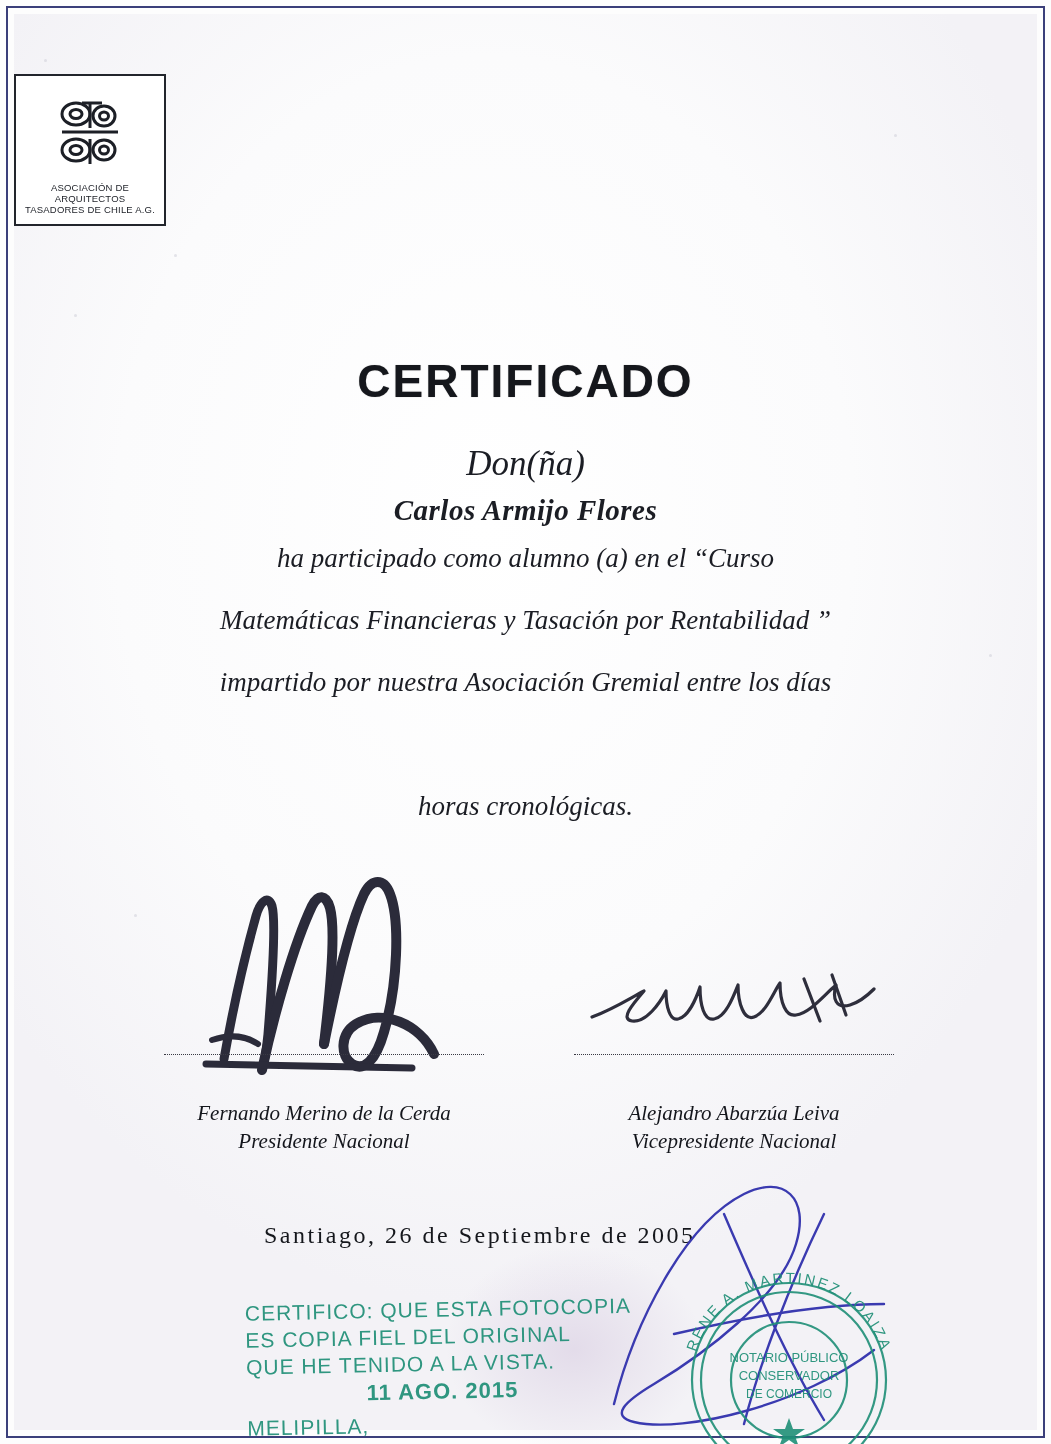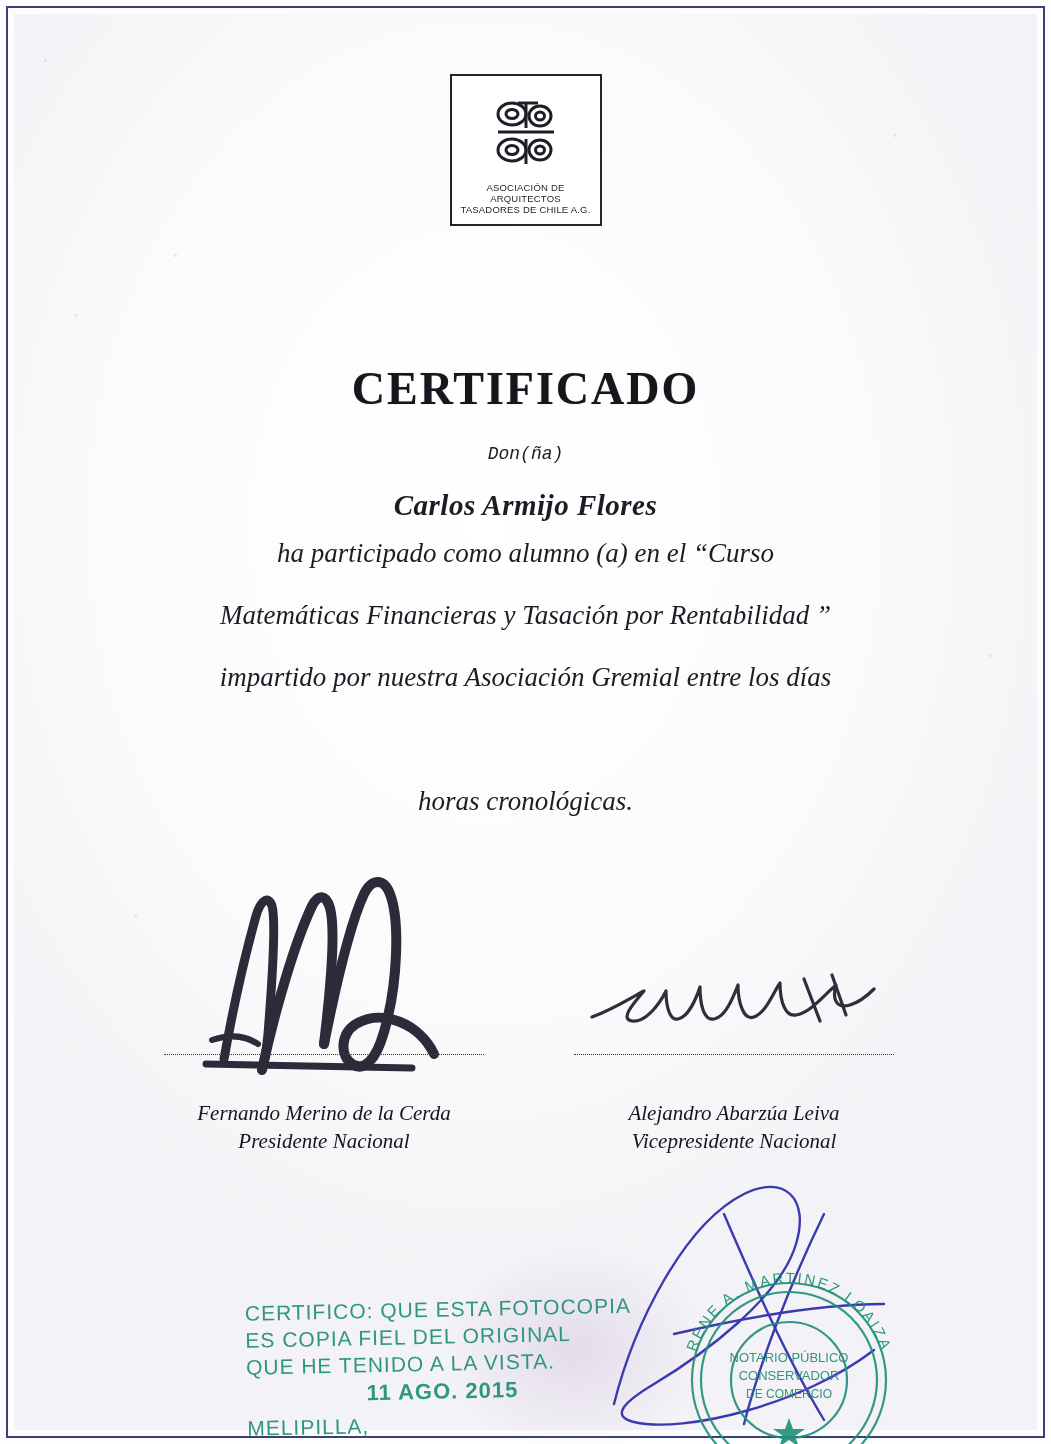--- a/index.html
+++ b/index.html
@@ -43,21 +43,20 @@
     background: #cfcfd8;
     border-radius: 50%;
     opacity: .55;
   }
   
   .logo-wrap {
     position: absolute;
     left: 0; right: 0;
     top: 60px;
     display: flex;
-    justify-content: center;
   }
   .logo-box {
     width: 152px;
     height: 152px;
     border: 2px solid #22252c;
     display: flex;
     flex-direction: column;
     align-items: center;
     justify-content: flex-start;
     padding-top: 16px;
@@ -75,43 +74,43 @@
     text-align: center;
     font-family: "Liberation Sans", sans-serif;
     font-size: 9.5px;
     letter-spacing: .2px;
     line-height: 11px;
     color: #1c1f26;
   }
   
   .title {
     position: absolute;
-    top: 348px;
+    top: 340px;
     left: 0; right: 0;
     text-align: center;
-    font-family: Liberation Serif, serif;
+    font-family: Liberation Sans, sans-serif;
     font-weight: bold;
     font-size: 46px;
     letter-spacing: 2px;
     color: #15171c;
     text-shadow: 0 0 1px rgba(0,0,0,.35);
   }
   .body-block {
     position: absolute;
     top: 430px;
     left: 110px;
     right: 110px;
     text-align: center;
     color: #1b1d24;
   }
   .don {
-    font-family: Liberation Mono, monospace;
+    font-family: Liberation Serif, serif;
     font-style: italic;
-    font-size: 18px;
-    margin-bottom: 25px;
+    font-size: 35px;
+    margin-bottom: 10px;
   }
   .name {
     font-family: "Liberation Serif", serif;
     font-style: italic;
     font-weight: bold;
     font-size: 29px;
     letter-spacing: .5px;
   }
   .para {
     font-family: "Liberation Serif", serif;
@@ -304,20 +303,21 @@
         <div class="sig-role">Presidente Nacional</div>
       </div>
 
       <div class="sig sig-right">
         <div class="sig-line"></div>
         <div class="sig-name">Alejandro Abarzúa Leiva</div>
         <div class="sig-role">Vicepresidente Nacional</div>
       </div>
     </div>
 
+    <div class="place-date">Santiago, 26 de Septiembre de 2005</div>
 
     <div class="smudge"></div>
 
     <div class="green-stamp">
       <div class="gl">CERTIFICO: QUE ESTA FOTOCOPIA</div>
       <div class="gl">ES COPIA FIEL DEL ORIGINAL</div>
       <div class="gl">QUE HE TENIDO A LA VISTA.</div>
       <div class="date-line">
         <span class="date-val">11 AGO. 2015</span>
       </div>

